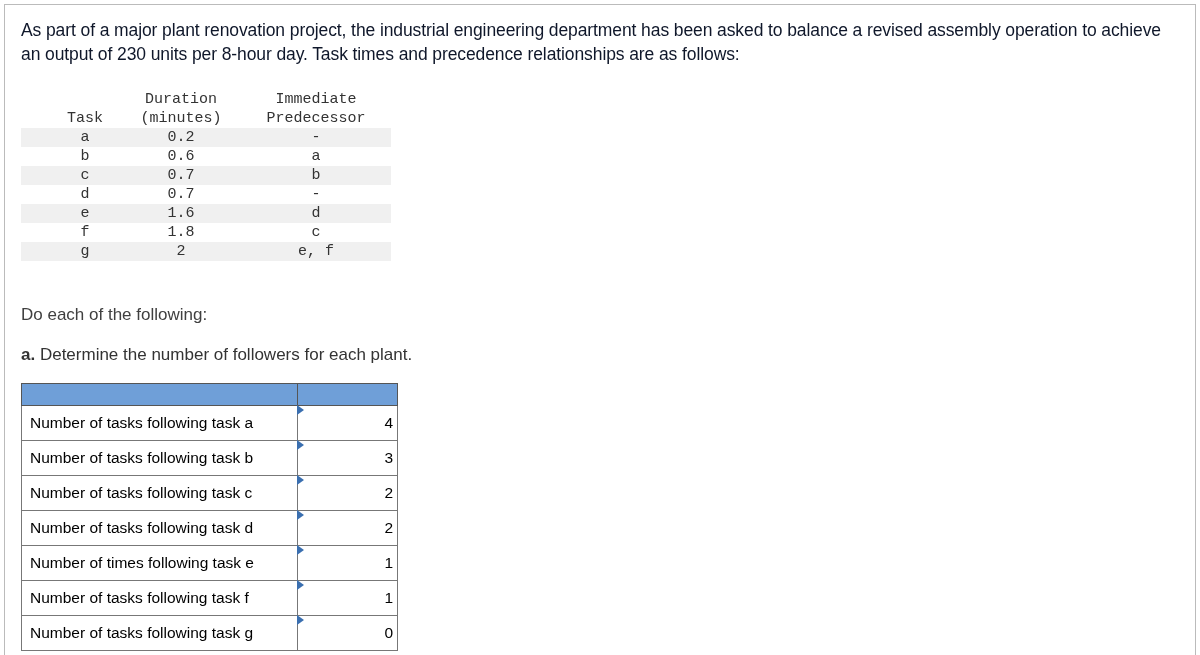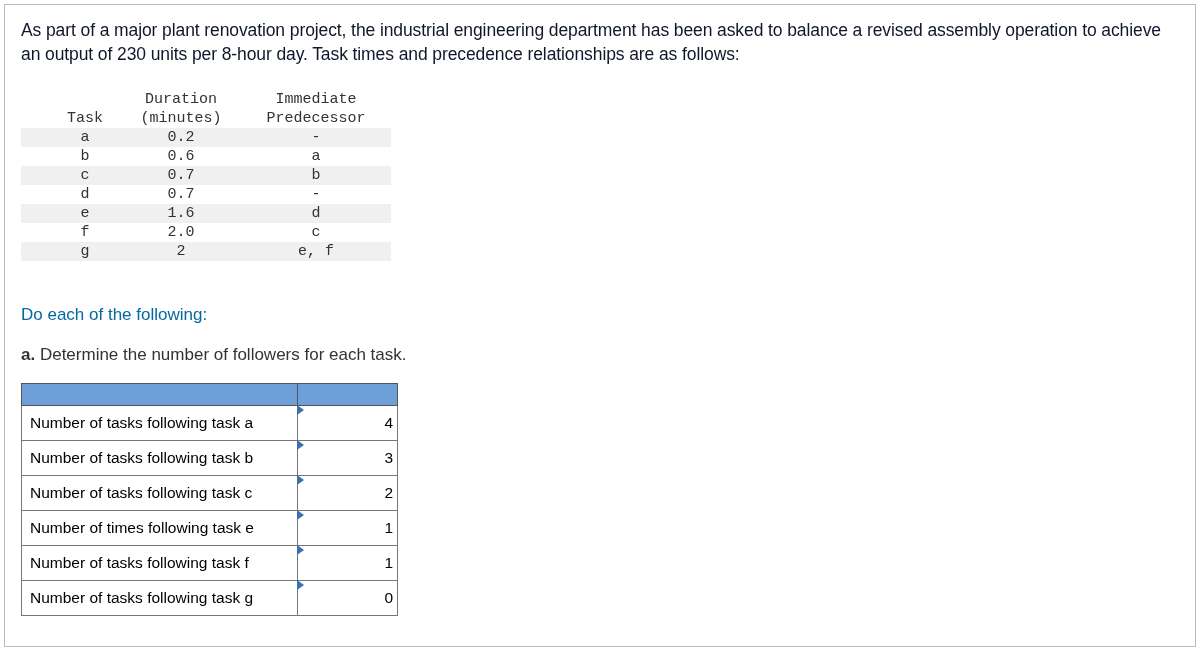--- a/index.html
+++ b/index.html
@@ -43,21 +43,21 @@
     vertical-align: bottom;
   }
   .task-table tbody tr:nth-child(odd) td {
     background: #f0f0f0;
   }
   .task-table tbody tr:nth-child(even) td {
     background: #fff;
   }
   .section-head {
     font-size: 17px;
-    color: #0369a1;
+    color: #404040;
     margin-top: 44px;
     margin-bottom: 20px;
   }
   .question {
     font-size: 17px;
     color: #333;
     margin-bottom: 18px;
   }
   .question b { font-weight: bold; }
   .ans-table {
@@ -140,35 +140,35 @@
           <td class="col-dur">0.7</td>
           <td class="col-pred">-</td>
         </tr>
         <tr>
           <td class="col-task">e</td>
           <td class="col-dur">1.6</td>
           <td class="col-pred">d</td>
         </tr>
         <tr>
           <td class="col-task">f</td>
-          <td class="col-dur">2.0</td>
+          <td class="col-dur">1.8</td>
           <td class="col-pred">c</td>
         </tr>
         <tr>
           <td class="col-task">g</td>
           <td class="col-dur">2</td>
           <td class="col-pred">e, f</td>
         </tr>
       </tbody>
     </table>
 
     <div class="section-head">Do each of the following:</div>
 
     <div class="question">
-      <b>a.</b><span> Determine the number of followers for each task.</span>
+      <b>a.</b><span> Determine the number of followers for each plant.</span>
     </div>
 
     <table class="ans-table">
       <thead>
         <tr>
           <th></th>
           <th></th>
         </tr>
       </thead>
       <tbody>
@@ -178,20 +178,24 @@
         </tr>
         <tr>
           <td class="label-col">Number of tasks following task b</td>
           <td class="val-col">3</td>
         </tr>
         <tr>
           <td class="label-col">Number of tasks following task c</td>
           <td class="val-col">2</td>
         </tr>
         <tr>
+          <td class="label-col">Number of tasks following task d</td>
+          <td class="val-col">2</td>
+        </tr>
+        <tr>
           <td class="label-col">Number of times following task e</td>
           <td class="val-col">1</td>
         </tr>
         <tr>
           <td class="label-col">Number of tasks following task f</td>
           <td class="val-col">1</td>
         </tr>
         <tr>
           <td class="label-col">Number of tasks following task g</td>
           <td class="val-col">0</td>

